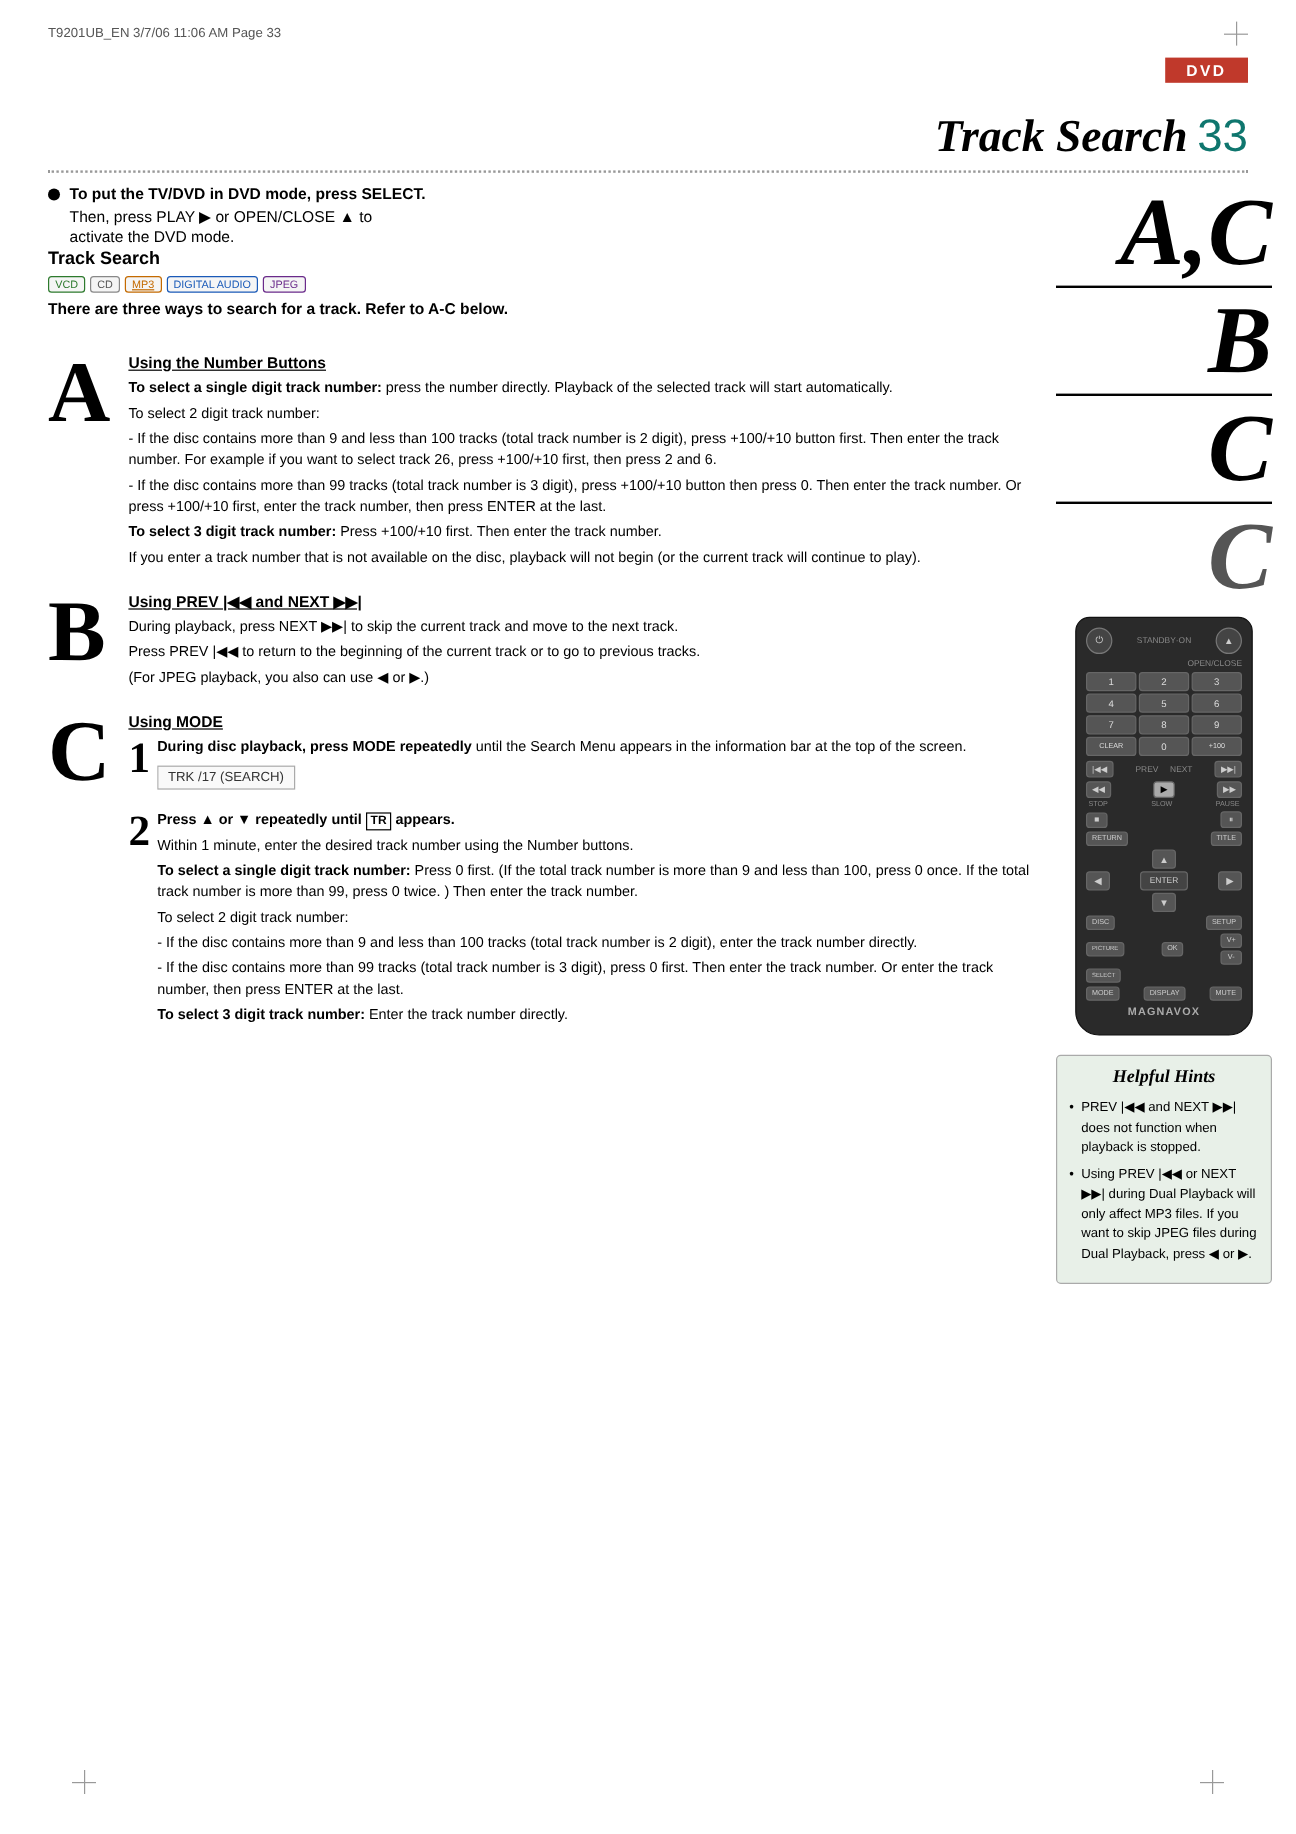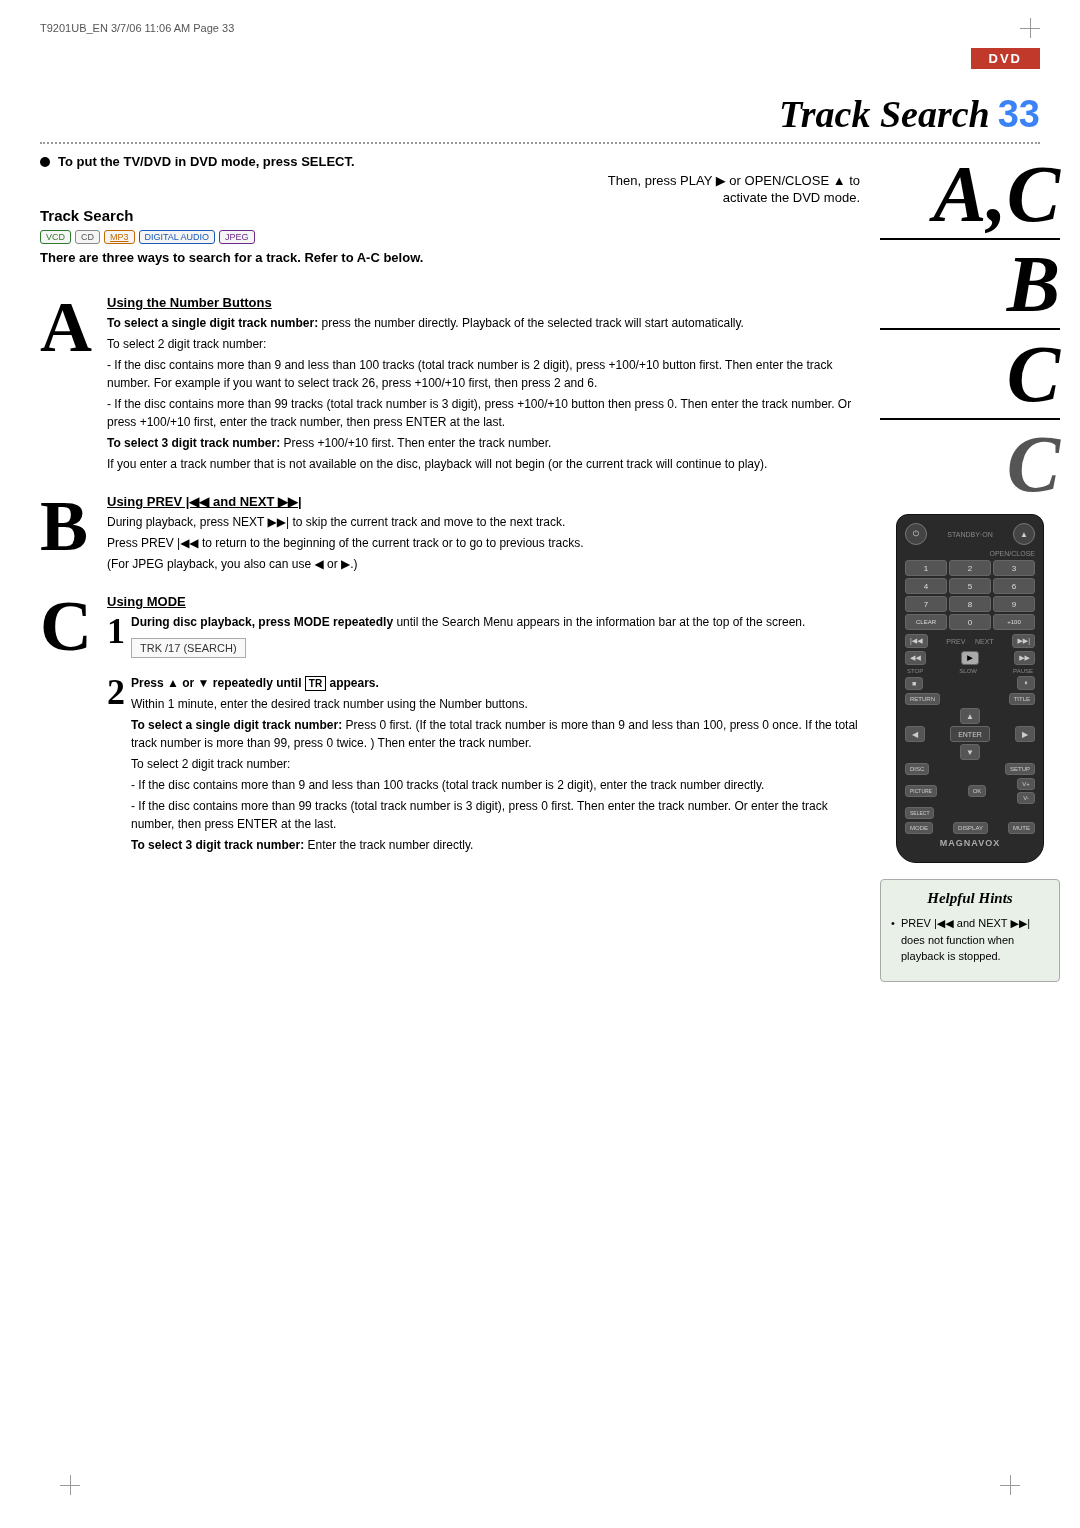--- a/index.html
+++ b/index.html
@@ -73,22 +73,22 @@
     .page-title {
       font-family: Georgia, serif;
       font-style: italic;
       font-size: 38px;
       font-weight: bold;
       color: #000;
       margin-right: 8px;
     }
     .page-number {
       font-size: 38px;
-      font-weight: bold;
-      color: #3b82f6;
+      font-weight: normal;
+      color: #0f766e;
       margin-top: 24px;
     }
 
     
     .dotted-line {
       border: none;
       border-top: 2px dotted #999;
       margin: 6px 40px 10px 40px;
     }
 
@@ -102,21 +102,20 @@
       padding-right: 20px;
     }
     .right-content {
       width: 200px;
       padding-right: 20px;
       flex-shrink: 0;
     }
 
     
     .intro-section {
-      text-align: right;
     }
     .bullet-line {
       display: flex;
       align-items: flex-start;
       margin-bottom: 4px;
     }
     .bullet-dot {
       width: 10px; height: 10px;
       background: #000;
       border-radius: 50%;
@@ -572,20 +571,21 @@
 
           <div class="remote-brand">MAGNAVOX</div>
 
         </div>
       </div>
 
       <div class="helpful-hints">
         <div class="helpful-title">Helpful Hints</div>
         <ul class="helpful-list">
           <li><span>PREV |◀◀ and NEXT ▶▶| does not function when playback is stopped.</span></li>
+          <li><span>Using PREV |◀◀ or NEXT ▶▶| during Dual Playback will only affect MP3 files. If you want to skip JPEG files during Dual Playback, press ◀ or ▶.</span></li>
         </ul>
       </div>
 
     </div>
 
   </div>
 
   <div style="position:absolute; bottom:30px; left:60px;">
     <div class="crosshair"></div>
   </div>

